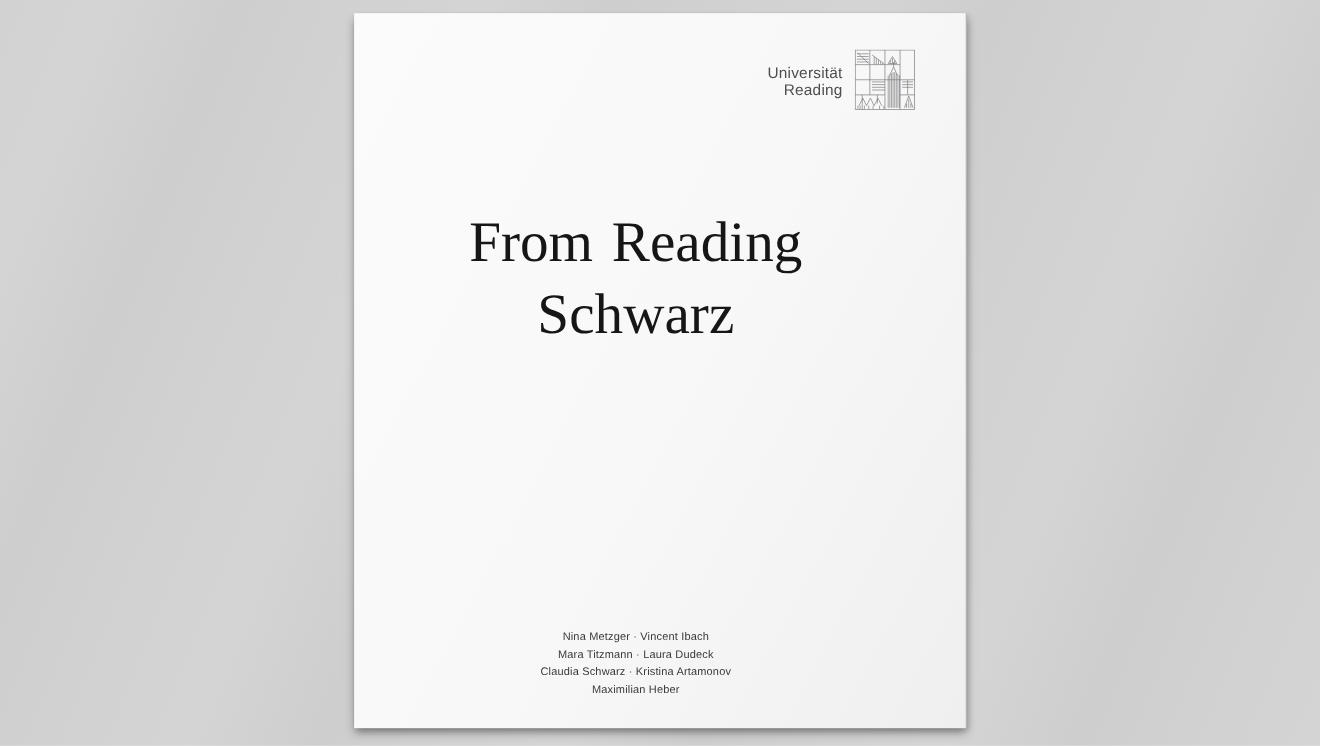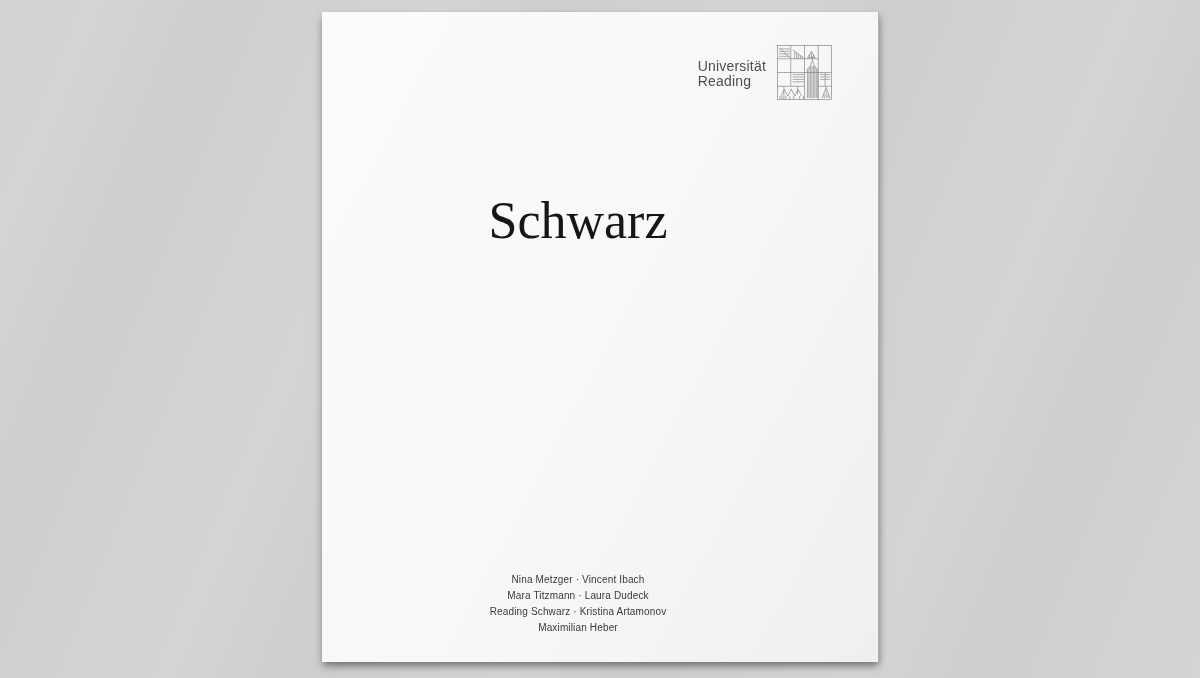--- a/index.html
+++ b/index.html
@@ -45,20 +45,21 @@
   .brand {
     position: absolute;
     top: 33px;
     right: 46px;
     display: flex;
     align-items: flex-start;
     gap: 11px;
   }
   .brand-text {
     margin-top: 14px;
+    text-align: right;
     font-size: 14px;
     line-height: 15px;
     color: #4e4e50;
     letter-spacing: 0.2px;
   }
   .logo {
     display: block;
     width: 55px;
     height: 55px;
   }
@@ -123,24 +124,25 @@
 
         <path d="M4 52 L7.5 45 L11 52 L14.5 45 L18 52 L21.5 45 L25 52"></path>
 
         <path d="M46 54 L50 43 L54 54 M50 46 V54 M48 50 V54 M52 50 V54"></path>
 
         <path d="M3 52 V55 M5 52 V55 M9 52 V55 M13 52 V55 M17 52 V55 M23 52 V55 M27 52 V55"></path>
       </svg>
     </div>
 
     <div class="centered title">
+      <div>From Reading</div>
       <div>Schwarz</div>
     </div>
 
     <div class="centered authors">
       <div>Nina Metzger · Vincent Ibach</div>
       <div>Mara Titzmann · Laura Dudeck</div>
-      <div>Reading Schwarz · Kristina Artamonov</div>
+      <div>Claudia Schwarz · Kristina Artamonov</div>
       <div>Maximilian Heber</div>
     </div>
 
   </div>
 </div>
 
 </body></html>

